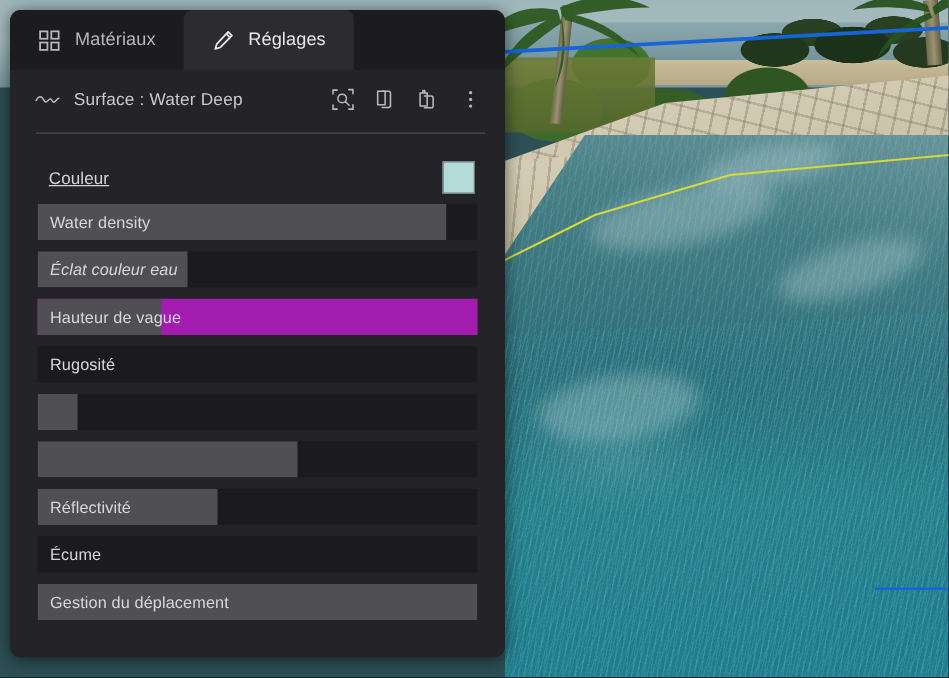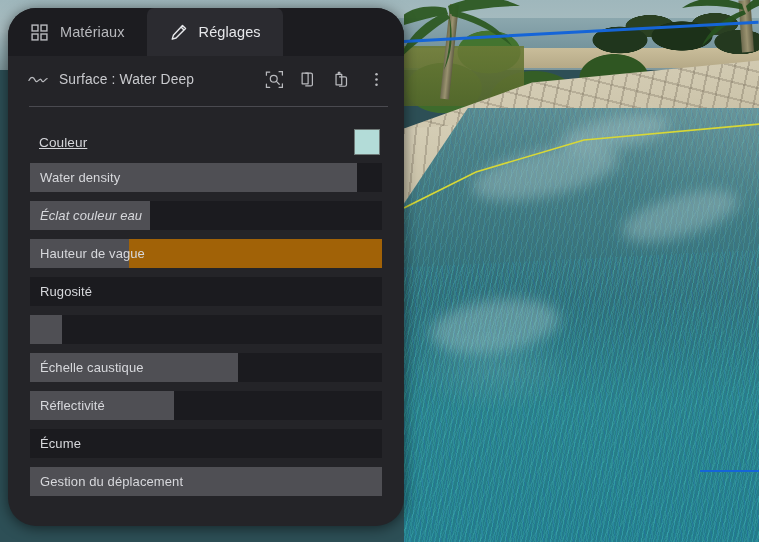--- a/index.html
+++ b/index.html
@@ -334,21 +334,21 @@
     <div class="sel-edge">
       <svg width="356" height="120" viewBox="0 0 356 120">
         <polyline points="0,108 72,72 180,40 356,24" fill="none" stroke="#d8d836" stroke-width="1.6"></polyline>
       </svg>
     </div>
 
     <div class="gizmo-line horizon" style="background: rgb(21, 101, 216);"></div>
     <div class="gizmo-line lower" style="background: rgb(21, 101, 216);"></div>
   </div>
 
-  <div id="panel" style="background: rgb(36, 36, 40); border-radius: 28px;">
+  <div id="panel" style="background: rgb(36, 36, 40);">
 
     <div class="tabbar" style="background: rgb(28, 28, 32);">
 
       <button class="tab">
         <svg class="ticon" viewBox="0 0 20 20">
           <g fill="none" stroke="#b7b8bc" stroke-width="1.5">
             <rect x="2.2" y="2.2" width="6.2" height="6.2"></rect>
             <rect x="11.6" y="2.2" width="6.2" height="6.2"></rect>
             <rect x="2.2" y="11.6" width="6.2" height="6.2"></rect>
             <rect x="11.6" y="11.6" width="6.2" height="6.2"></rect>
@@ -431,34 +431,33 @@
 
       <div id="slider-list">
           <div class="slider" style="background: rgb(27, 27, 31);">
             <div class="fill" style="width: 93%; background: rgb(79, 79, 84);"></div>
             <span class="slabel">Water density</span>
           </div>
           <div class="slider" style="background: rgb(27, 27, 31); font-style: italic;">
             <div class="fill" style="width: 34%; background: rgb(79, 79, 84);"></div>
             <span class="slabel">Éclat couleur eau</span>
           </div>
-          <div class="slider" style="background: #a16207;">
+          <div class="slider" style="background: #a21caf;">
             <div class="fill" style="width: 28%; background: rgb(79, 79, 84);"></div>
             <span class="slabel">Hauteur de vague</span>
           </div>
           <div class="slider" style="background: rgb(27, 27, 31);">
             <div class="fill" style="width: 0%; background: rgb(79, 79, 84);"></div>
             <span class="slabel">Rugosité</span>
           </div>
           <div class="slider" style="background: rgb(27, 27, 31);">
             <div class="fill" style="width: 9%; background: rgb(79, 79, 84);"></div>
           </div>
           <div class="slider" style="background: rgb(27, 27, 31);">
             <div class="fill" style="width: 59%; background: rgb(79, 79, 84);"></div>
-            <span class="slabel">Échelle caustique</span>
           </div>
           <div class="slider" style="background: rgb(27, 27, 31);">
             <div class="fill" style="width: 41%; background: rgb(79, 79, 84);"></div>
             <span class="slabel">Réflectivité</span>
           </div>
           <div class="slider" style="background: rgb(27, 27, 31);">
             <div class="fill" style="width: 0%; background: rgb(79, 79, 84);"></div>
             <span class="slabel">Écume</span>
           </div>
           <div class="slider" style="background: rgb(27, 27, 31); padding-left: 32px;">

